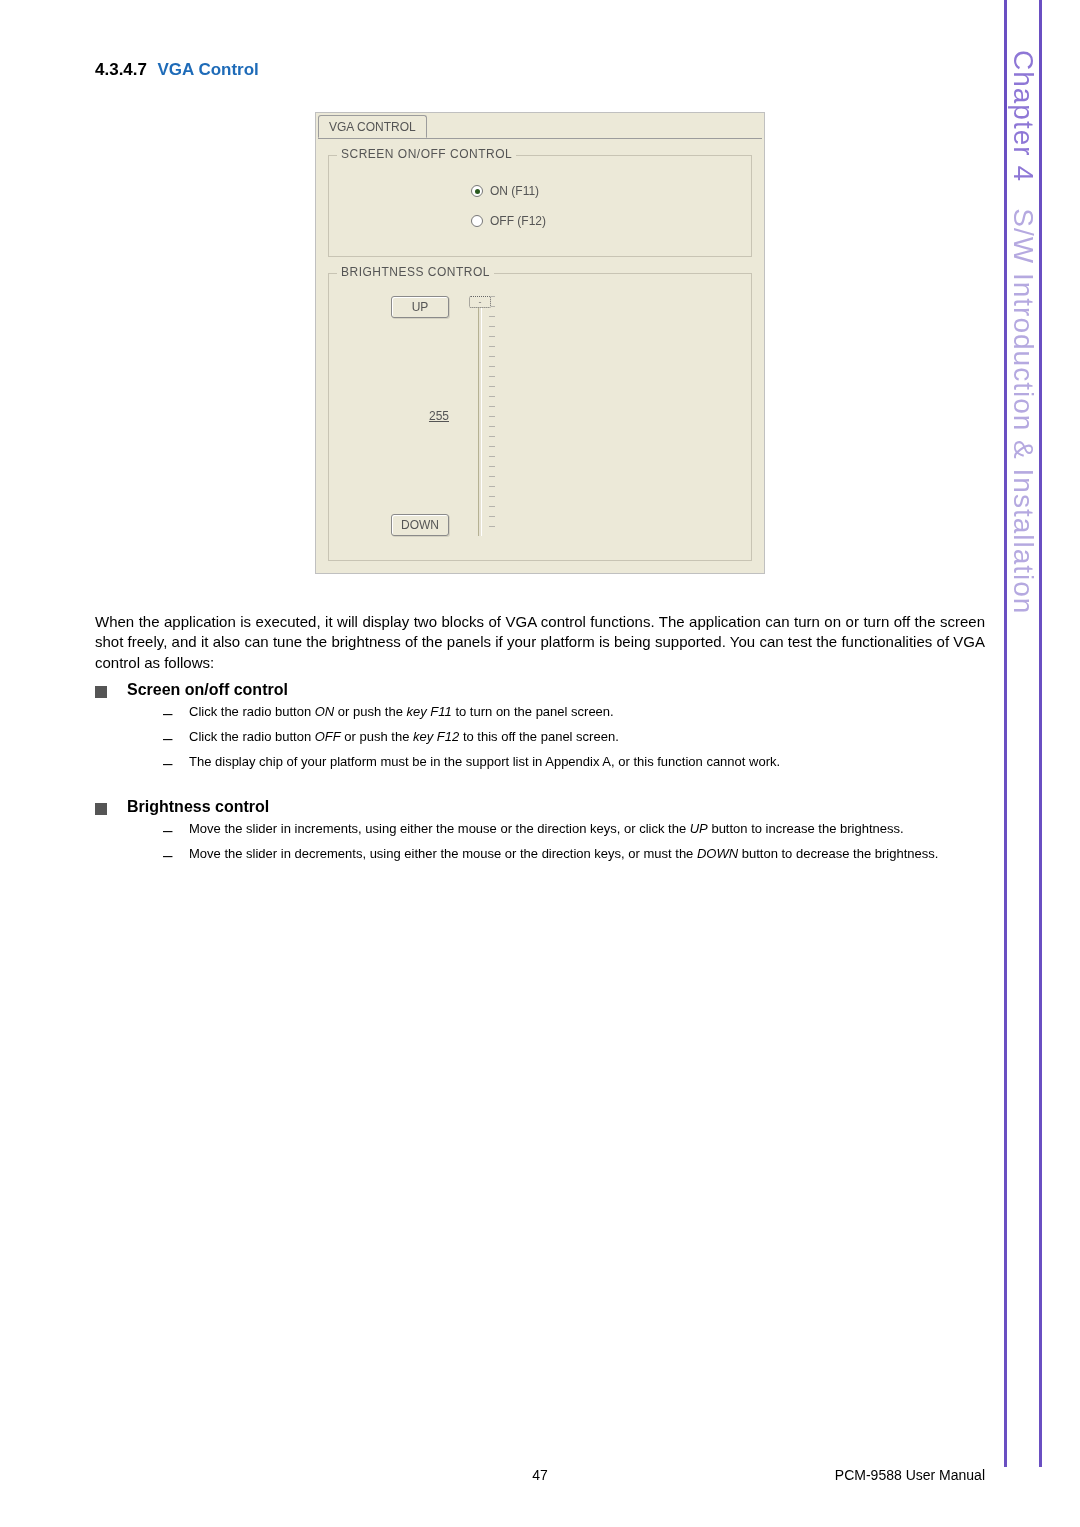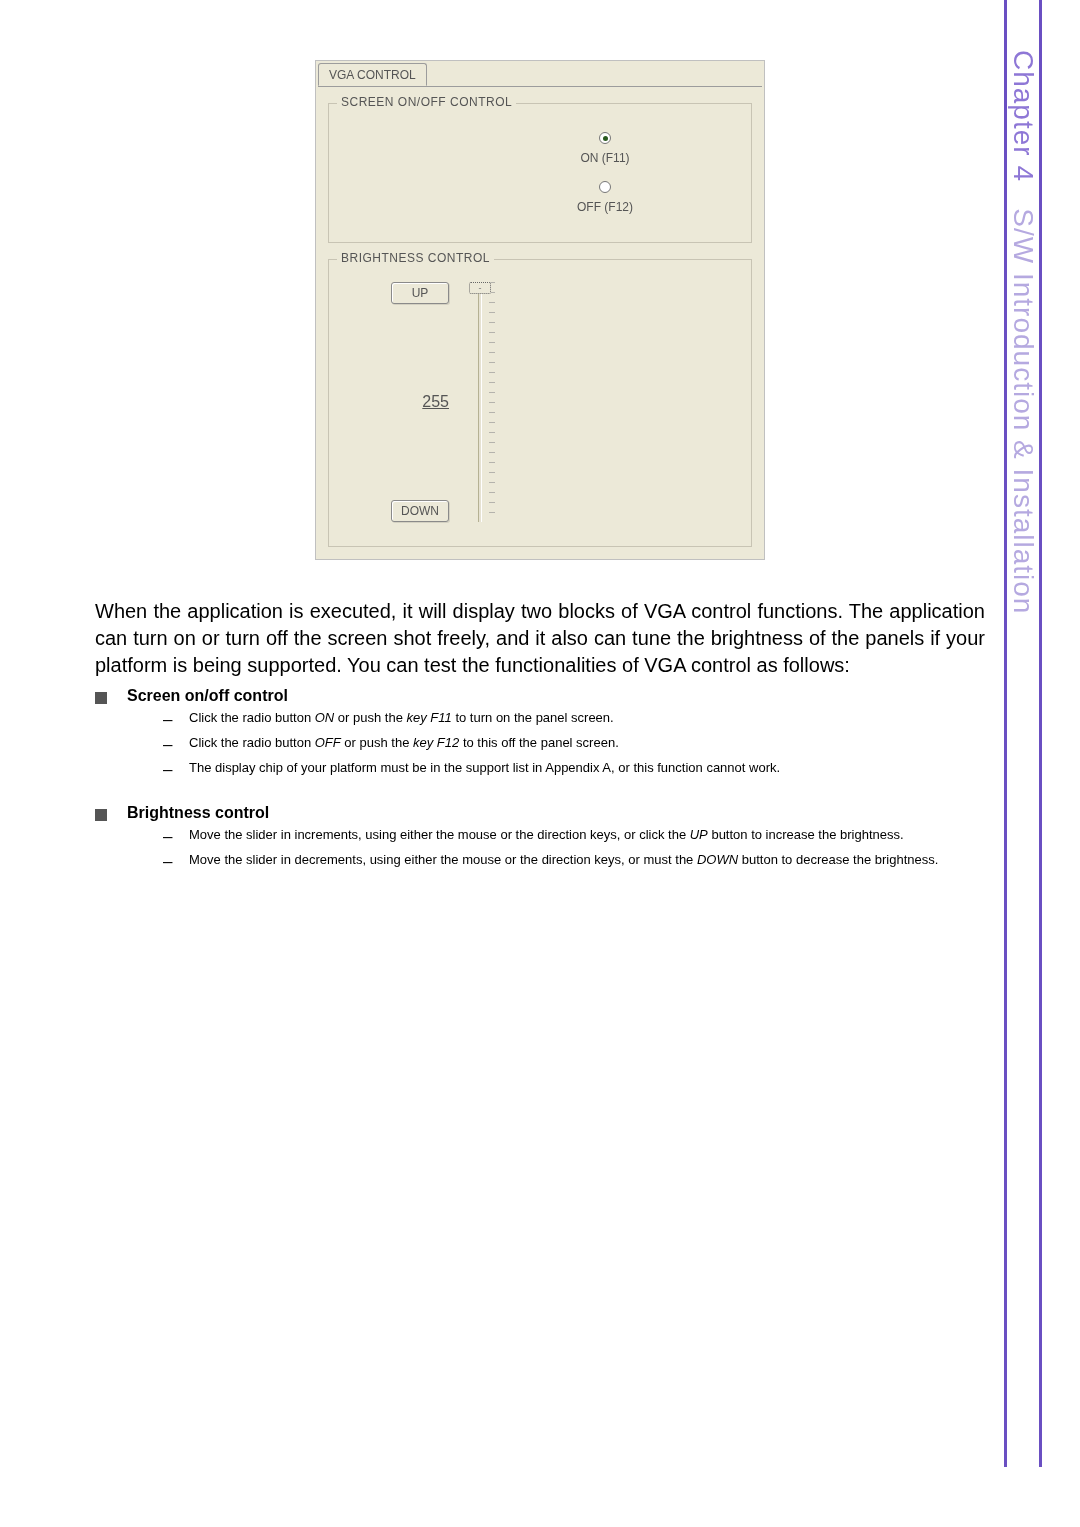--- a/index.html
+++ b/index.html
@@ -76,21 +76,20 @@
     background: #ece9d8;
     padding: 0 4px;
     font-size: 12px;
     letter-spacing: 0.5px;
   }
   .radio-row {
     display: flex;
     align-items: center;
     margin: 16px 0 16px 130px;
     gap: 7px;
-    flex-direction: column;
   }
   .radio-dot {
     width: 12px; height: 12px;
     border-radius: 50%;
     border: 1px solid #777;
     background: #fff;
     display: inline-flex;
     align-items: center;
     justify-content: center;
   }
@@ -120,21 +119,21 @@
     font-size: 12px;
     font-family: Tahoma, Verdana, sans-serif;
     background: #ece9d8;
     border: 1px solid #8a8a8a;
     border-radius: 3px;
     box-shadow: inset 1px 1px 0 #fff, 1px 1px 0 rgba(0,0,0,0.1);
     cursor: default;
     text-align: center;
   }
   .brightness-value {
-    font-size: 16px;
+    font-size: 12px;
     text-align: right;
     width: 58px;
     text-decoration: underline;
   }
   .vtrack {
     position: relative;
     width: 34px;
     height: 240px;
   }
   .vtrack .rail {
@@ -160,21 +159,21 @@
     left: 50%;
     transform: translateX(-50%);
     width: 22px; height: 12px;
     background: #ece9d8;
     border: 1px dotted #666;
     border-radius: 2px;
   }
   .vtrack .thumb.top { top: 0; }
 
   .body-text {
-    font-size: 20px;
+    font-size: 15px;
     line-height: 1.35;
     text-align: justify;
   }
   .para1 { margin-bottom: 8px; }
   .bullet-block { margin-top: 6px; }
   .lvl1 {
     display: flex;
     align-items: flex-start;
     gap: 20px;
     margin: 4px 0 4px 0;
@@ -238,20 +237,24 @@
     font-size: 14px;
   }
   .footer .pn { margin: 0 auto; }
   .footer .man { position: absolute; right: 0; }
 </style>
 </head>
 <body>
 
 <div class="page">
 
+  <div class="header-line">
+    <span class="section-number">4.3.4.7</span>
+    <span class="section-title">VGA Control</span>
+  </div>
 
   <div class="screenshot-wrap">
     <div class="vga-panel">
       <div class="tab-strip">
         <div class="tab">VGA CONTROL</div>
         <div class="tab-underline"></div>
       </div>
 
       <div class="groupbox">
         <div class="groupbox-legend">SCREEN ON/OFF CONTROL</div>
@@ -314,19 +317,23 @@
     <div class="lvl2">
       <span class="dash">–</span>
       <span class="txt"><span>Move the slider in increments, using either the mouse or the direction keys, or click the </span><em class="it">UP</em><span> button to increase the brightness.</span></span>
     </div>
     <div class="lvl2">
       <span class="dash">–</span>
       <span class="txt"><span>Move the slider in decrements, using either the mouse or the direction keys, or must the </span><em class="it">DOWN</em><span> button to decrease the brightness.</span></span>
     </div>
   </div>
 
+  <div class="footer">
+    <span class="pn">47</span>
+    <span class="man">PCM-9588 User Manual</span>
+  </div>
 </div>
 
 <div class="side-rail">
   <div class="side-text">
     <span class="ch">Chapter 4</span>&nbsp;&nbsp;&nbsp;<span>S/W Introduction &amp; Installation</span>
   </div>
 </div>
 
 </body></html>

